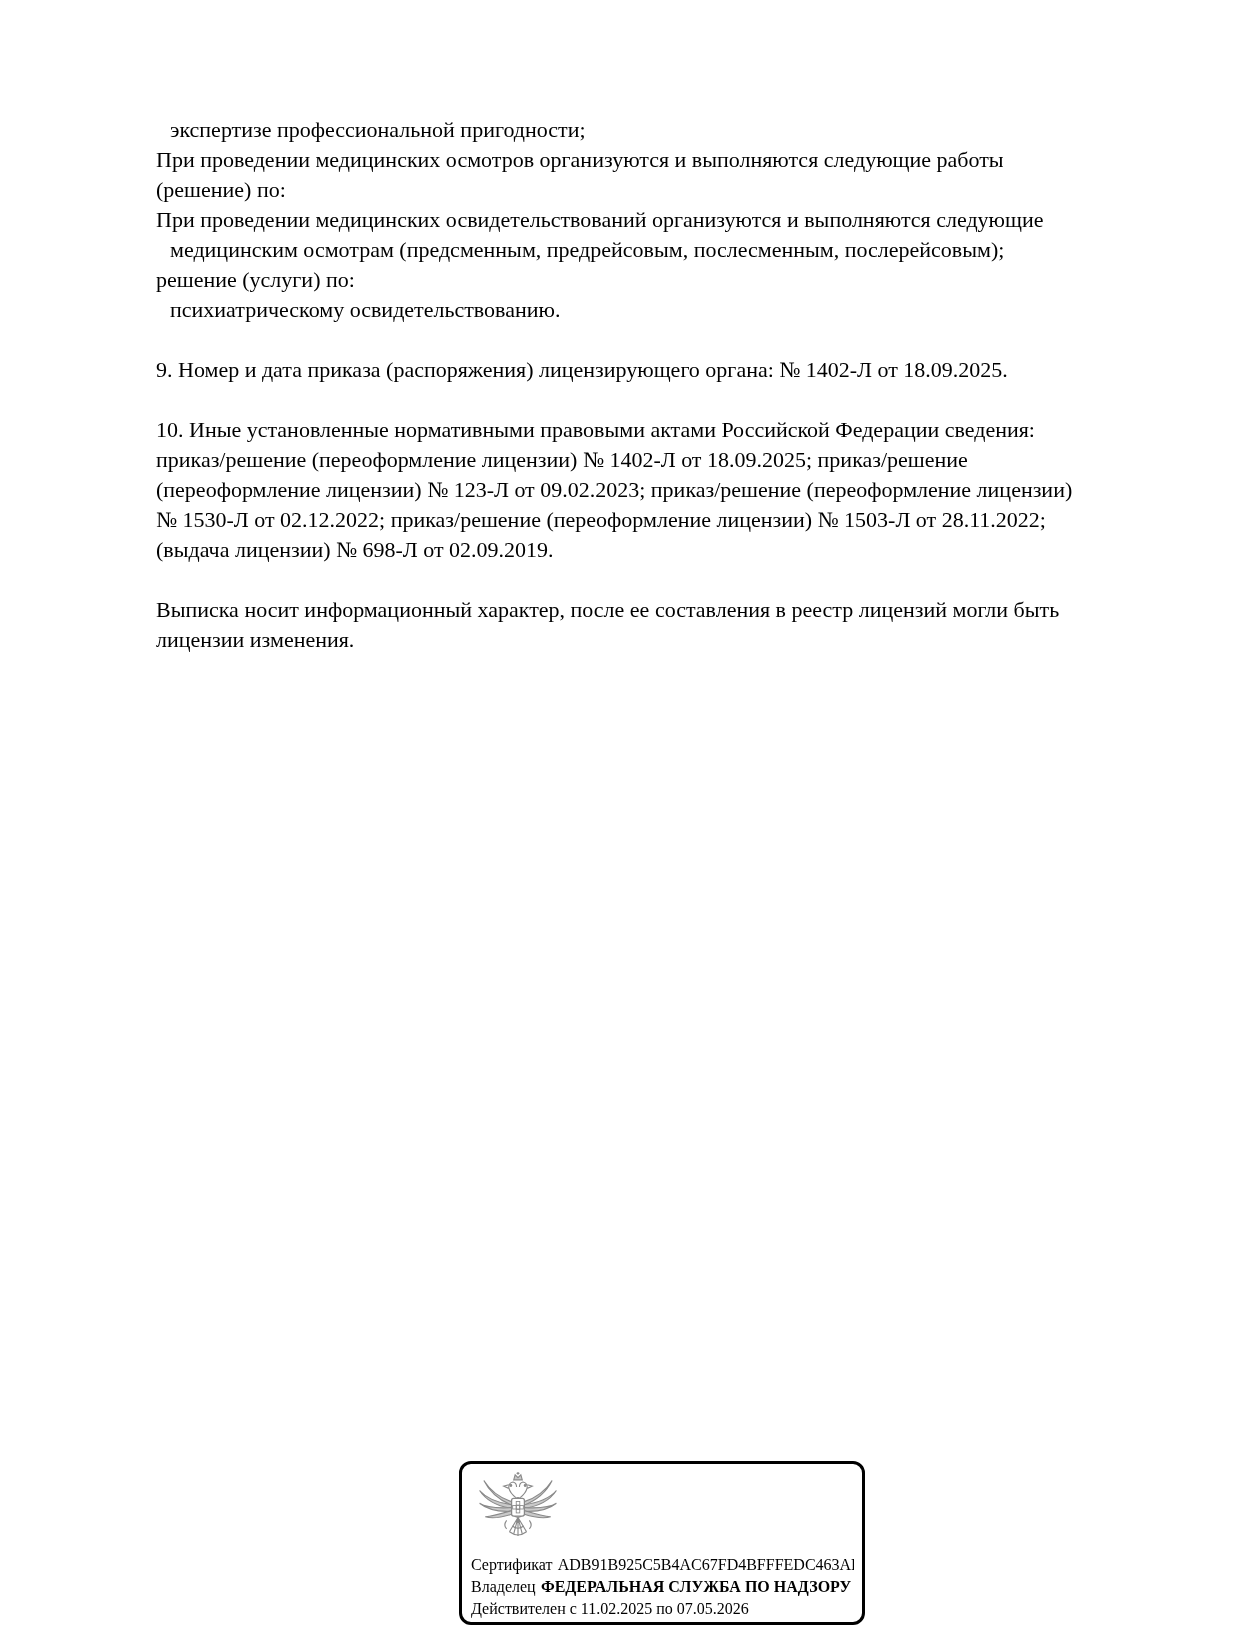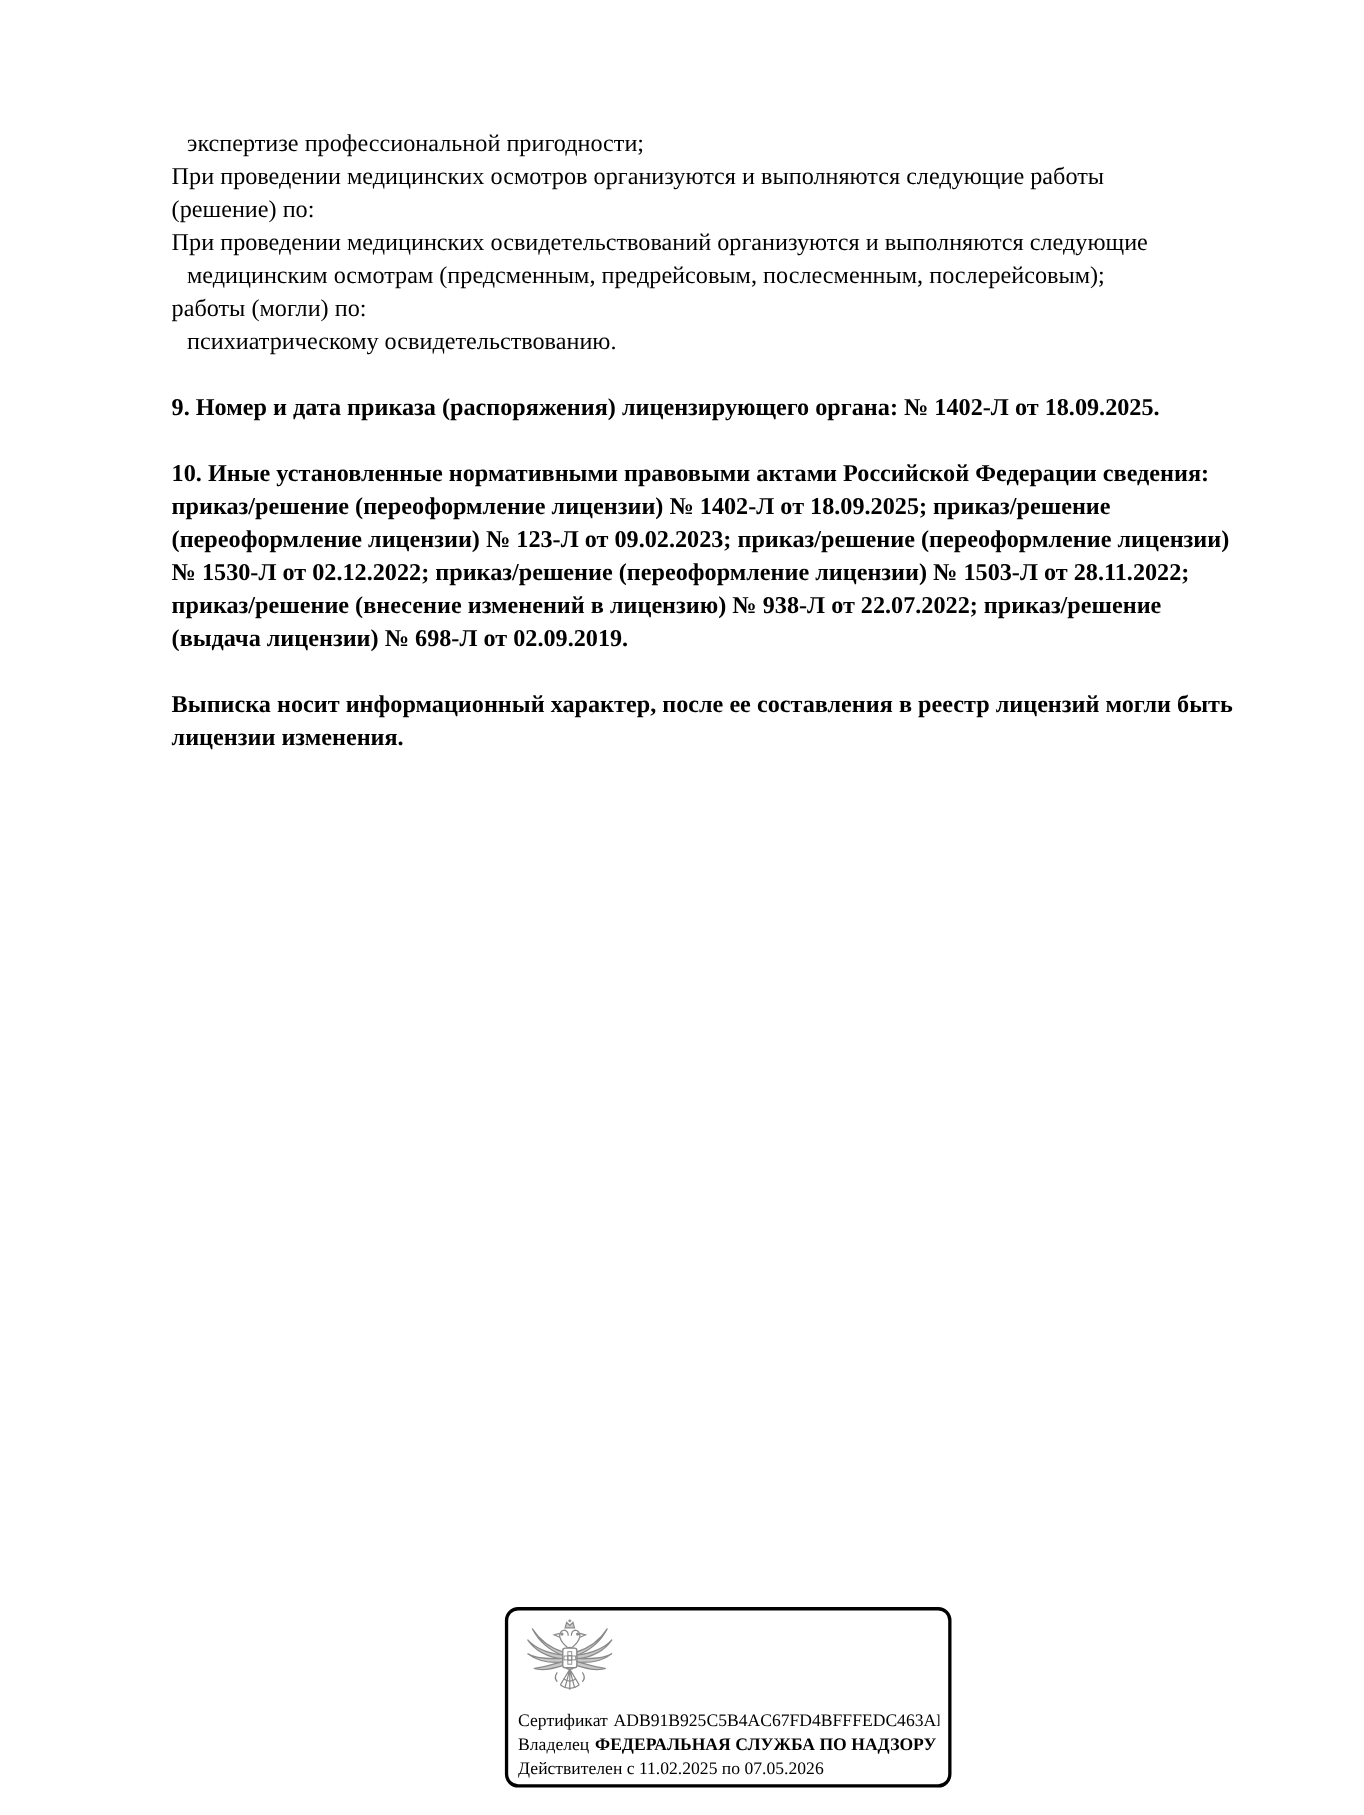--- a/index.html
+++ b/index.html
@@ -17,21 +17,21 @@
   }
   .content {
     position: absolute;
     left: 138px;
     top: 97px;
     width: 1060px;
     font-size: 22px;
     line-height: 30px;
   }
   .para { margin: 18px; }
-  .para + .para { margin-top: 30px; font-weight: bold; }
+  .para + .para { margin-top: 30px; }
   .line {
     white-space: nowrap;
   }
   .line.indent {
     padding-left: 14px;
   }
   
   .stamp {
     position: absolute;
     left: 459px;
@@ -77,34 +77,33 @@
 <body>
 
 <div class="content">
 
   <div class="para">
     <div class="line indent">экспертизе профессиональной пригодности;</div>
     <div class="line">При проведении медицинских осмотров организуются и выполняются следующие работы</div>
     <div class="line">(решение) по:</div>
     <div class="line">При проведении медицинских освидетельствований организуются и выполняются следующие</div>
     <div class="line indent">медицинским осмотрам (предсменным, предрейсовым, послесменным, послерейсовым);</div>
-    <div class="line">работы (могли) по:</div>
+    <div class="line">решение (услуги) по:</div>
     <div class="line indent">психиатрическому освидетельствованию.</div>
   </div>
 
   <div class="para">
     <div class="line">9. Номер и дата приказа (распоряжения) лицензирующего органа: № 1402-Л от 18.09.2025.</div>
   </div>
 
   <div class="para">
     <div class="line">10. Иные установленные нормативными правовыми актами Российской Федерации сведения:</div>
     <div class="line">приказ/решение (переоформление лицензии) № 1402-Л от 18.09.2025; приказ/решение</div>
     <div class="line">(переоформление лицензии) № 123-Л от 09.02.2023; приказ/решение (переоформление лицензии)</div>
     <div class="line">№ 1530-Л от 02.12.2022; приказ/решение (переоформление лицензии) № 1503-Л от 28.11.2022;</div>
-    <div class="line">приказ/решение (внесение изменений в лицензию) № 938-Л от 22.07.2022; приказ/решение</div>
     <div class="line">(выдача лицензии) № 698-Л от 02.09.2019.</div>
   </div>
 
   <div class="para">
     <div class="line">Выписка носит информационный характер, после ее составления в реестр лицензий могли быть</div>
     <div class="line">лицензии изменения.</div>
   </div>
 
 </div>
 

